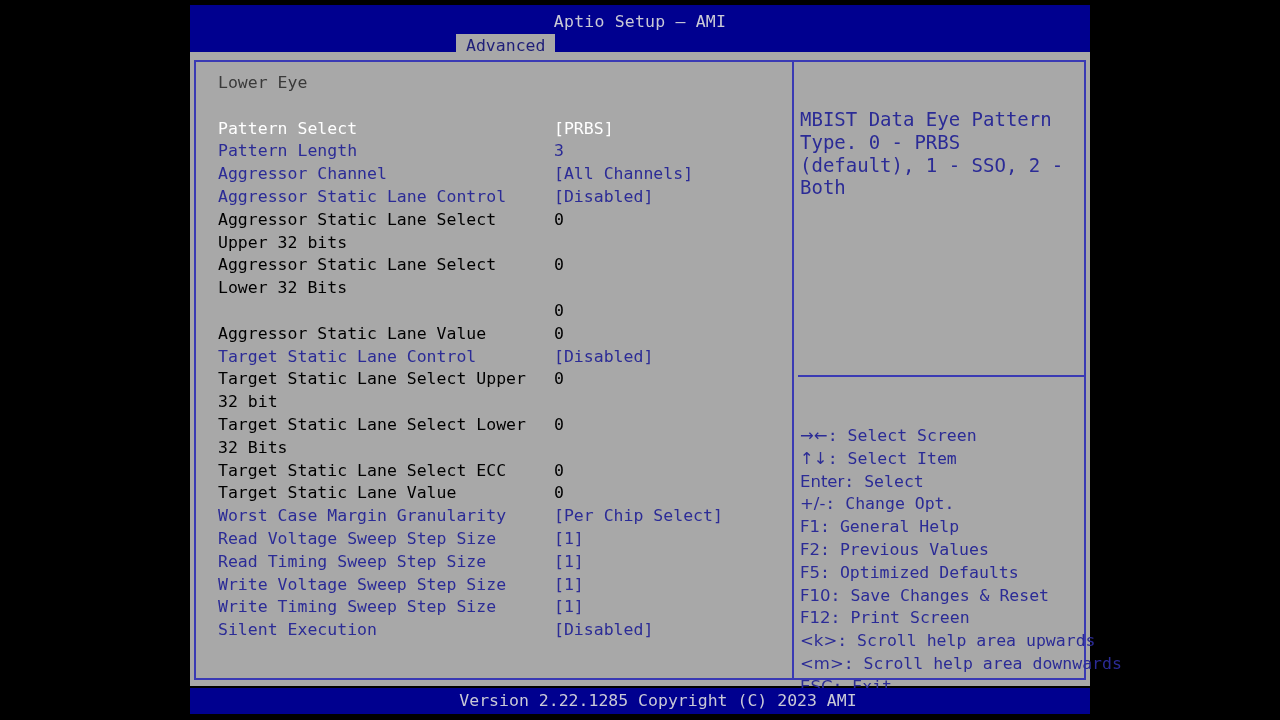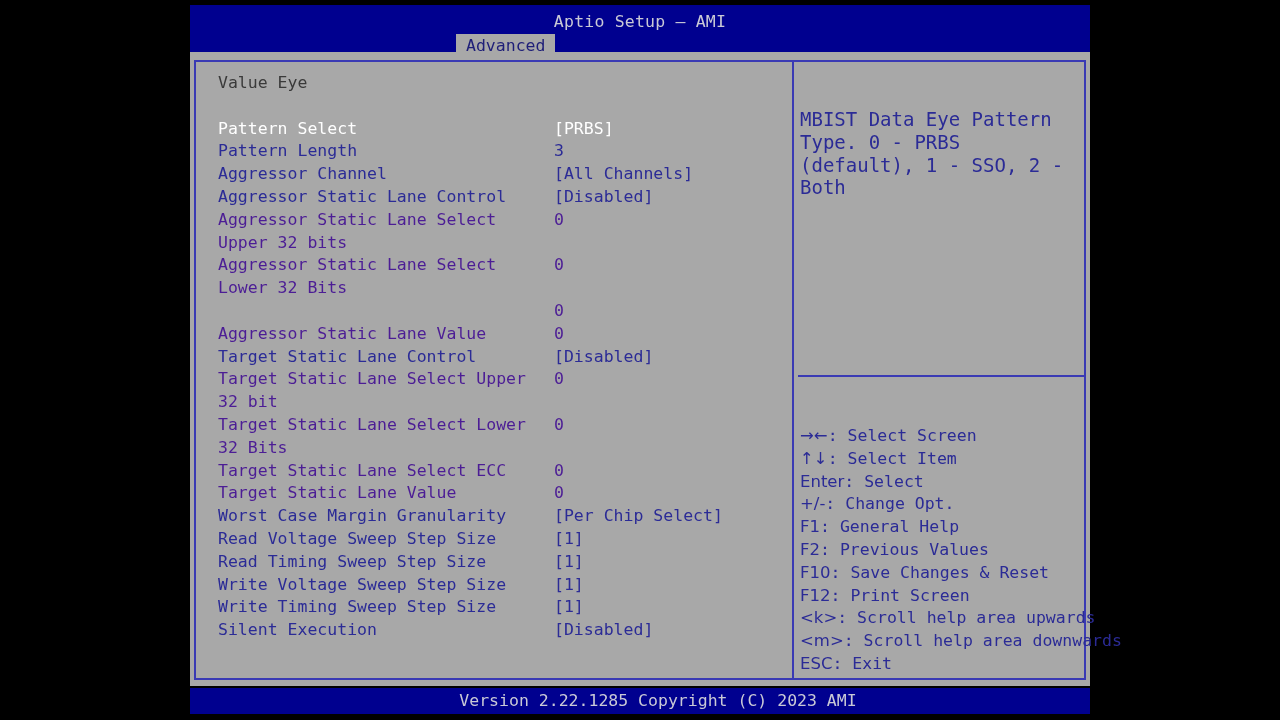--- a/index.html
+++ b/index.html
@@ -97,21 +97,21 @@
     left: 0; top: 0;
     white-space: pre;
   }
   .row .value {
     position: absolute;
     left: 336px; top: 0;
     white-space: pre;
   }
   .sect-title { color: #3a3a3a; }
   .blue  { color: #2b2b96; }
-  .gray  { color: #4c1d95; }
+  .gray  { color: #000000; }
   .sel   { color: #ffffff; }
   .spacer { height: 22.8px; }
 
   
   #help-pane {
     position: absolute;
     left: 604px; top: 10px;
     width: 282px;
   }
   #help-text {
@@ -177,21 +177,21 @@
     </div>
   </div>
 
   <div id="body-panel">
     <div id="content-frame">
 
       <div id="v-divider"></div>
 
       <div id="settings-list">
         <div class="row sect-title">
-          <span class="label">Value Eye</span>
+          <span class="label">Lower Eye</span>
         </div>
         <div class="spacer"></div>
 
       <div class="row sel"><span class="label">Pattern Select</span><span class="value" style="left: 336px;">[PRBS]</span></div>
           <div class="row blue"><span class="label">Pattern Length</span><span class="value" style="left: 336px;">3</span></div>
           <div class="row blue"><span class="label">Aggressor Channel</span><span class="value" style="left: 336px; text-align: center;">[All Channels]</span></div>
           <div class="row blue"><span class="label">Aggressor Static Lane Control</span><span class="value" style="left: 336px;">[Disabled]</span></div>
           <div class="row gray"><span class="label">Aggressor Static Lane Select</span><span class="value" style="left: 336px;">0</span></div>
           <div class="row gray"><span class="label">Upper 32 bits</span></div>
           <div class="row gray"><span class="label">Aggressor Static Lane Select</span><span class="value" style="left: 336px;">0</span></div>
@@ -220,20 +220,21 @@
       <div id="h-divider"></div>
 
       <div id="legend">
 
       <div class="legend-row"><span class="keys">→←</span><span>: </span><span>Select Screen</span></div>
           <div class="legend-row"><span class="keys">↑↓</span><span>: </span><span>Select Item</span></div>
           <div class="legend-row"><span class="keys">Enter</span><span>: </span><span>Select</span></div>
           <div class="legend-row"><span class="keys">+/-</span><span>: </span><span>Change Opt.</span></div>
           <div class="legend-row"><span class="keys">F1</span><span>: </span><span>General Help</span></div>
           <div class="legend-row"><span class="keys">F2</span><span>: </span><span>Previous Values</span></div>
+          <div class="legend-row"><span class="keys">F5</span><span>: </span><span>Optimized Defaults</span></div>
           <div class="legend-row"><span class="keys">F10</span><span>: </span><span>Save Changes &amp; Reset</span></div>
           <div class="legend-row"><span class="keys">F12</span><span>: </span><span>Print Screen</span></div>
           <div class="legend-row"><span class="keys">&lt;k&gt;</span><span>: </span><span>Scroll help area upwards</span></div>
           <div class="legend-row"><span class="keys">&lt;m&gt;</span><span>: </span><span>Scroll help area downwards</span></div>
           <div class="legend-row"><span class="keys">ESC</span><span>: </span><span>Exit</span></div>
         </div>
 
     </div>
   </div>
 

